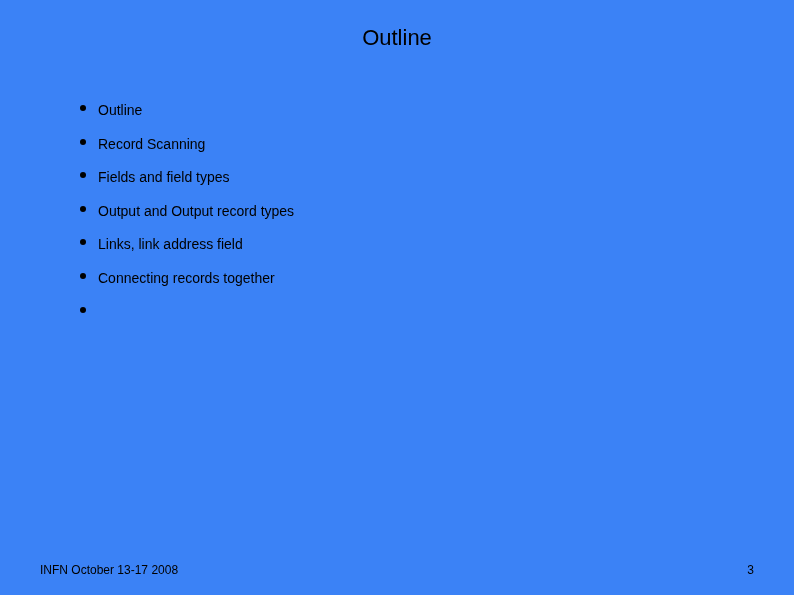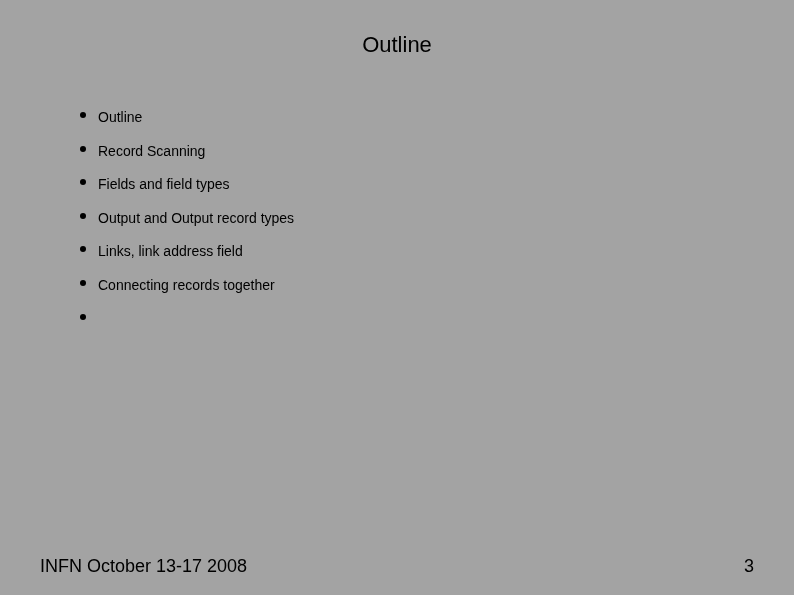--- a/index.html
+++ b/index.html
@@ -15,23 +15,23 @@
       font-family: Arial, Helvetica, sans-serif;
       font-size: 14px;
       color: #000000;
       position: relative;
       overflow: hidden;
     }
 
     .slide-container {
       width: 794px;
       height: 595px;
-      background: #a3a3a3;
+      background: #3b82f6;
       position: relative;
-      padding: 12px 40px;
+      padding: 5px 40px;
     }
 
     .slide-title {
       text-align: center;
       font-size: 22px;
       font-weight: normal;
       margin-top: 20px;
       margin-bottom: 50px;
       color: #000000;
     }
@@ -67,21 +67,21 @@
     }
 
     .footer {
       position: absolute;
       bottom: 18px;
       left: 0;
       right: 0;
       display: flex;
       justify-content: space-between;
       padding: 0 40px;
-      font-size: 18px;
+      font-size: 12px;
       color: #000000;
     }
 
     .footer-left {
       flex: 1;
     }
 
     .footer-center {
       flex: 1;
       text-align: center;

